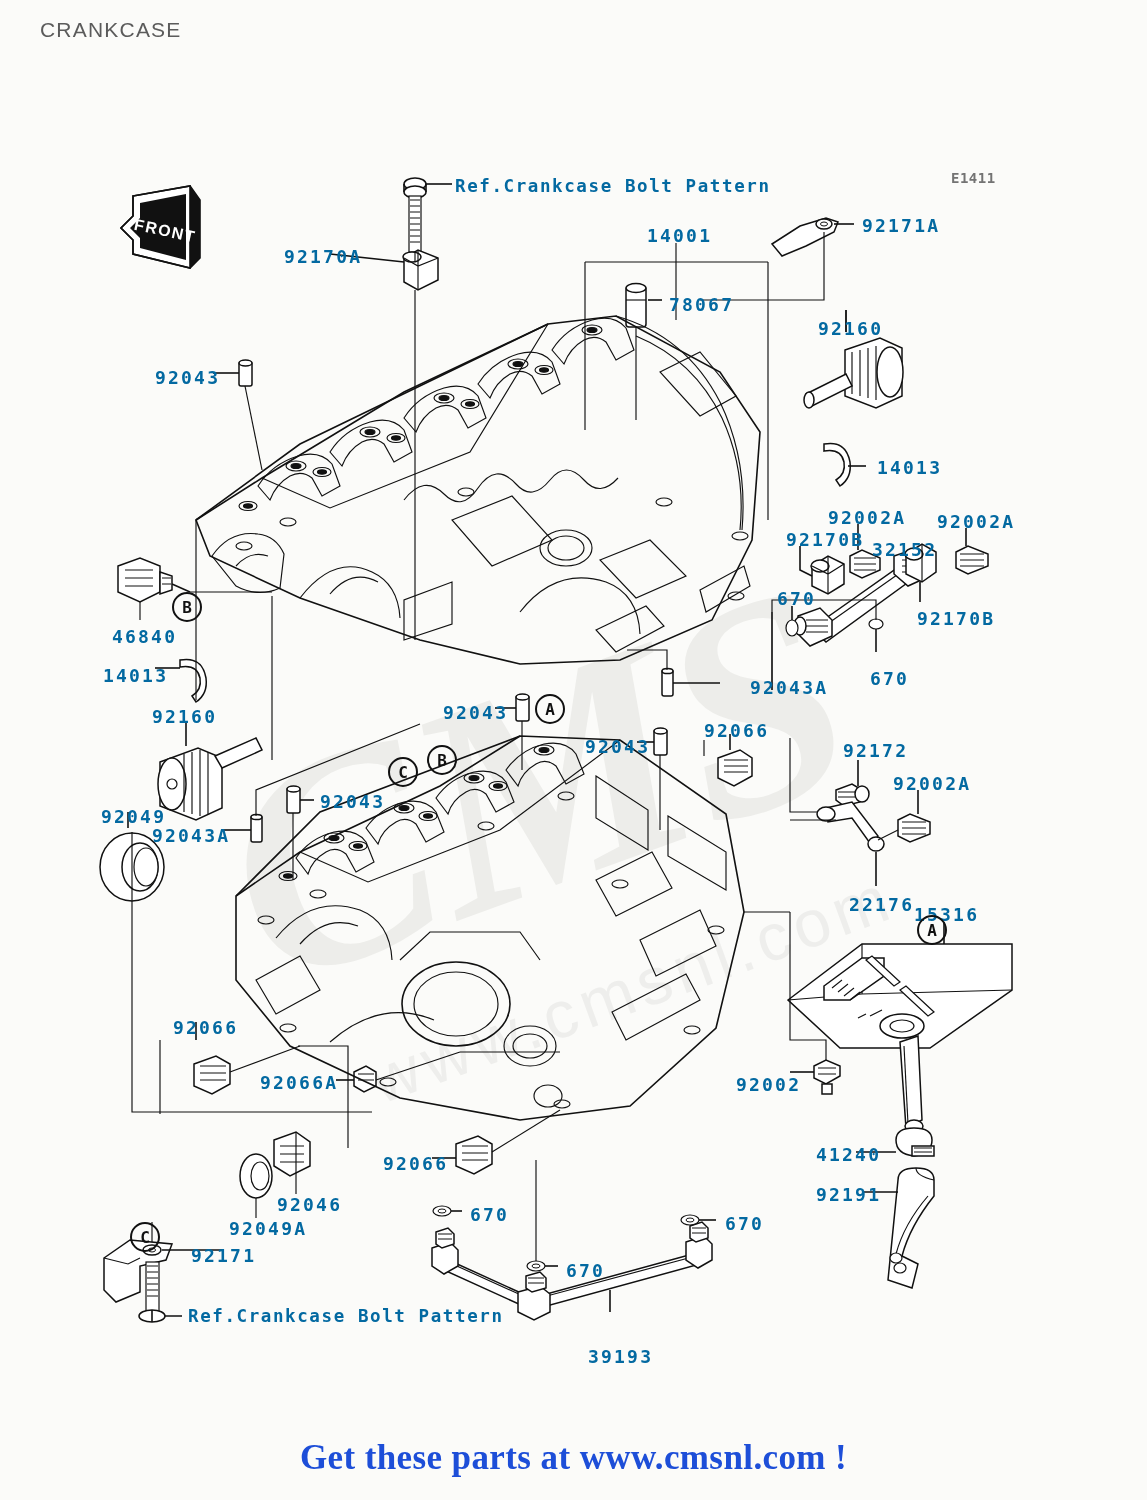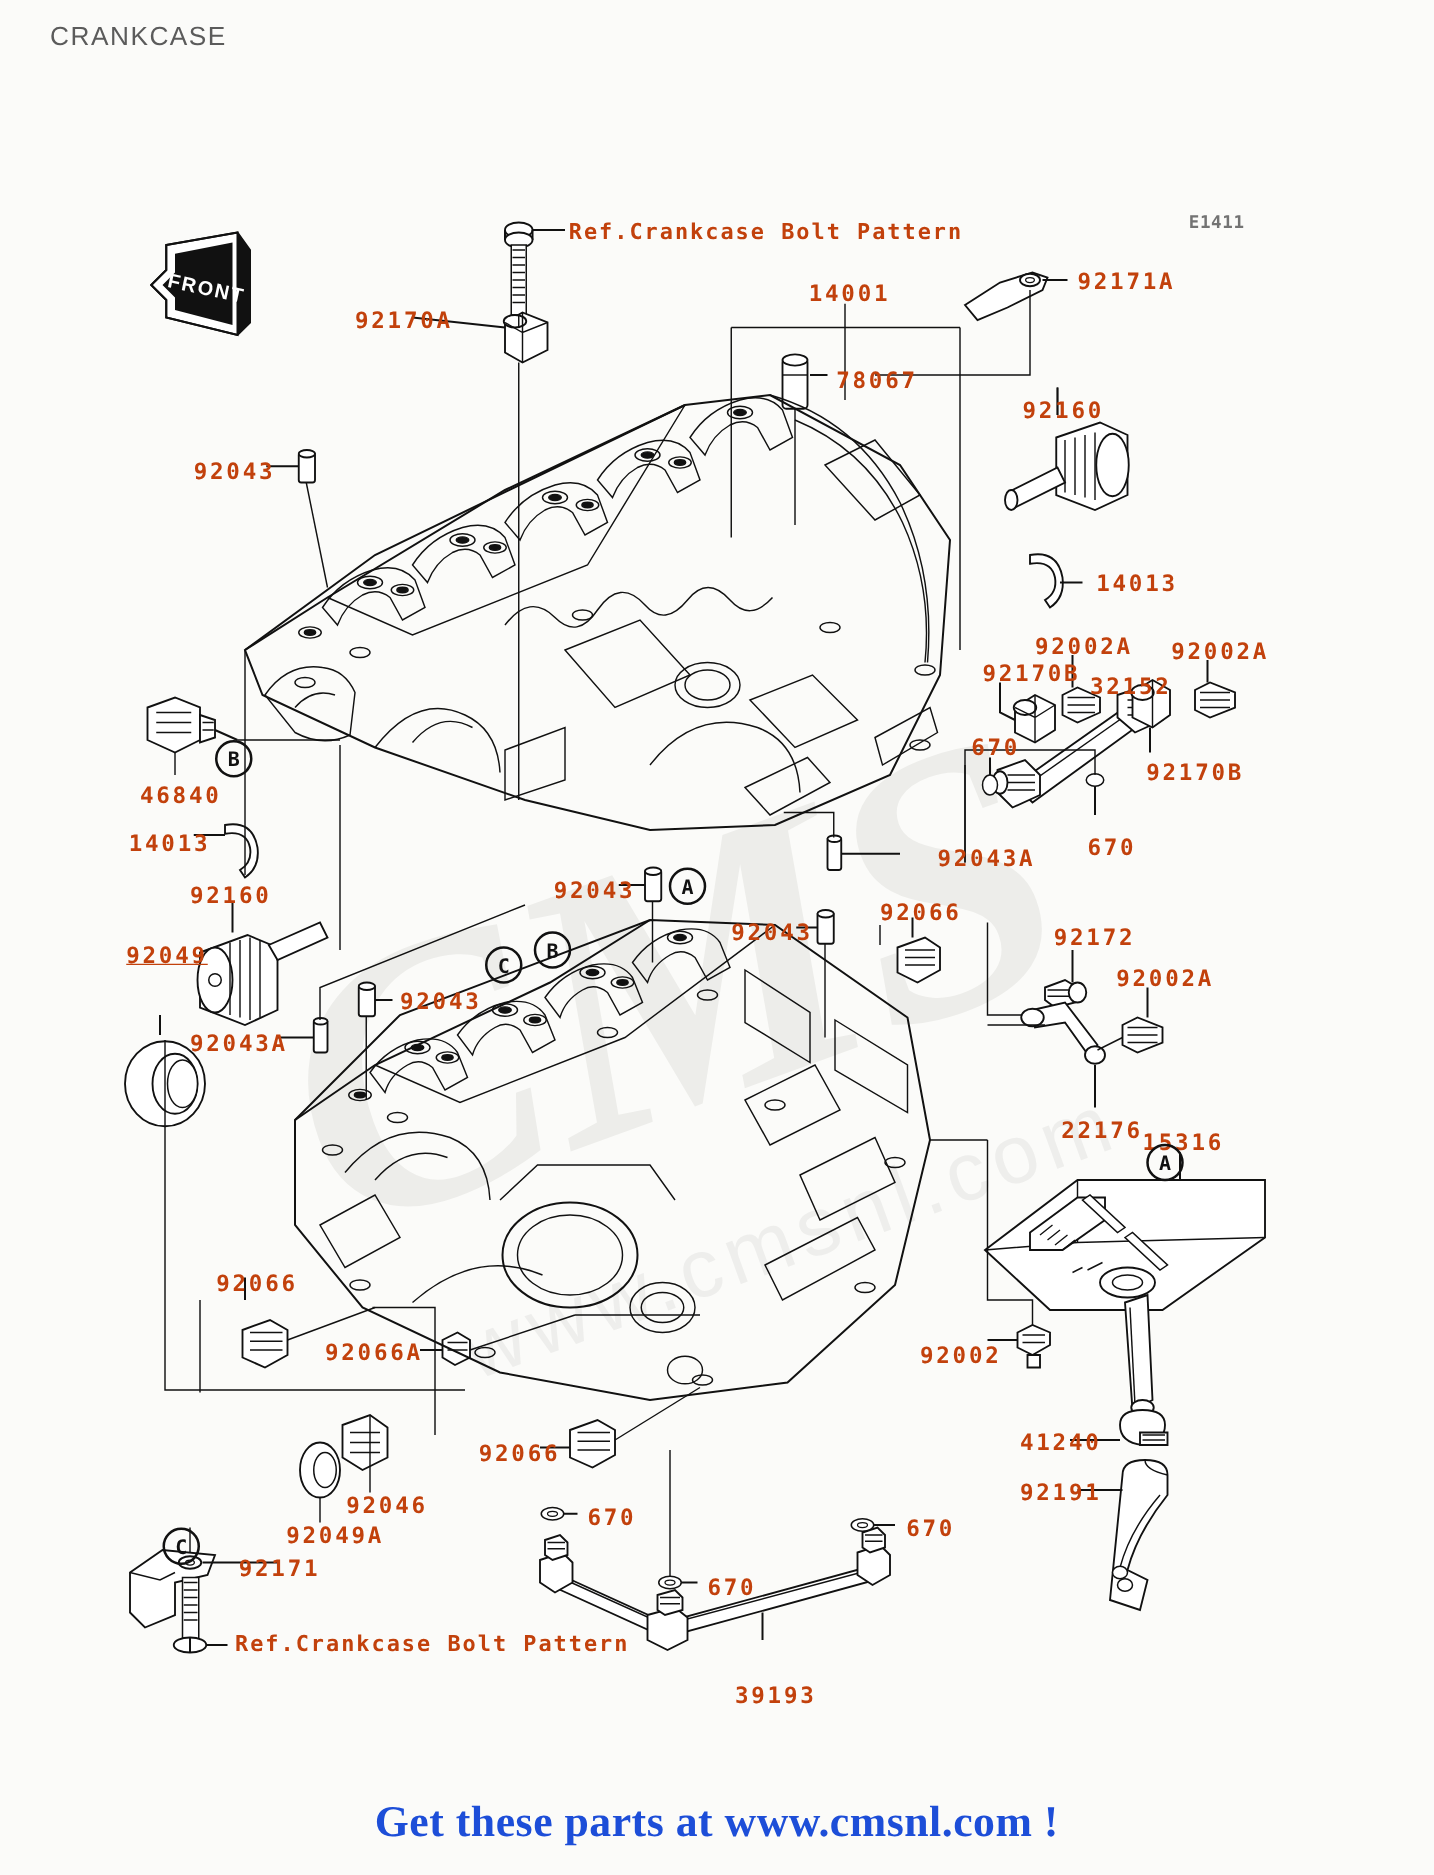--- a/index.html
+++ b/index.html
@@ -17,21 +17,21 @@
     font-size:14px;font-weight:bold;color:#737373;letter-spacing:.5px;
   }
   .stage{position:absolute;left:0;top:0;width:1147px;height:1500px;}
   #footer{
     position:absolute;left:0;right:0;top:1438px;text-align:center;
     font-family:"Liberation Serif","DejaVu Serif",serif;
     font-weight:bold;font-size:35px;color:#1d4ed8;letter-spacing:.4px;
   }
   
   .lbl{
-    position:absolute;font-size:18px;font-weight:bold;color:#c2410c;
+    position:absolute;font-size:18px;font-weight:bold;color:#0369a1;
     letter-spacing:2.2px;white-space:nowrap;line-height:1;
   }
   .lbl.ref{font-size:17.5px;letter-spacing:1.6px;}
   .cmark{
     position:absolute;width:30px;height:30px;border:2px solid #111;
     border-radius:50%;box-sizing:border-box;
     font-size:16px;font-weight:bold;color:#111;
     display:flex;align-items:center;justify-content:center;
     background:transparent;
   }
@@ -558,21 +558,21 @@
     <div class="lbl" style="left: 112px; top: 628px;">46840</div>
     <div class="lbl" style="left: 103px; top: 667px;">14013</div>
     <div class="lbl" style="left: 750px; top: 679px;">92043A</div>
     <div class="lbl" style="left: 152px; top: 708px;">92160</div>
     <div class="lbl" style="left: 443px; top: 704px;">92043</div>
     <div class="lbl" style="left: 704px; top: 722px;">92066</div>
     <div class="lbl" style="left: 585px; top: 738px;">92043</div>
     <div class="lbl" style="left: 843px; top: 742px;">92172</div>
     <div class="lbl" style="left: 320px; top: 793px;">92043</div>
     <div class="lbl" style="left: 893px; top: 775px;">92002A</div>
-    <div class="lbl" style="left: 101px; top: 756px; text-decoration: underline;">92049</div>
+    <div class="lbl" style="left: 101px; top: 808px;">92049</div>
     <div class="lbl" style="left: 152px; top: 827px;">92043A</div>
     <div class="lbl" style="left: 849px; top: 896px;">22176</div>
     <div class="lbl" style="left: 914px; top: 906px;">15316</div>
     <div class="lbl" style="left: 173px; top: 1019px;">92066</div>
     <div class="lbl" style="left: 260px; top: 1074px;">92066A</div>
     <div class="lbl" style="left: 736px; top: 1076px;">92002</div>
     <div class="lbl" style="left: 383px; top: 1155px;">92066</div>
     <div class="lbl" style="left: 816px; top: 1146px;">41240</div>
     <div class="lbl" style="left: 277px; top: 1196px;">92046</div>
     <div class="lbl" style="left: 816px; top: 1186px;">92191</div>

